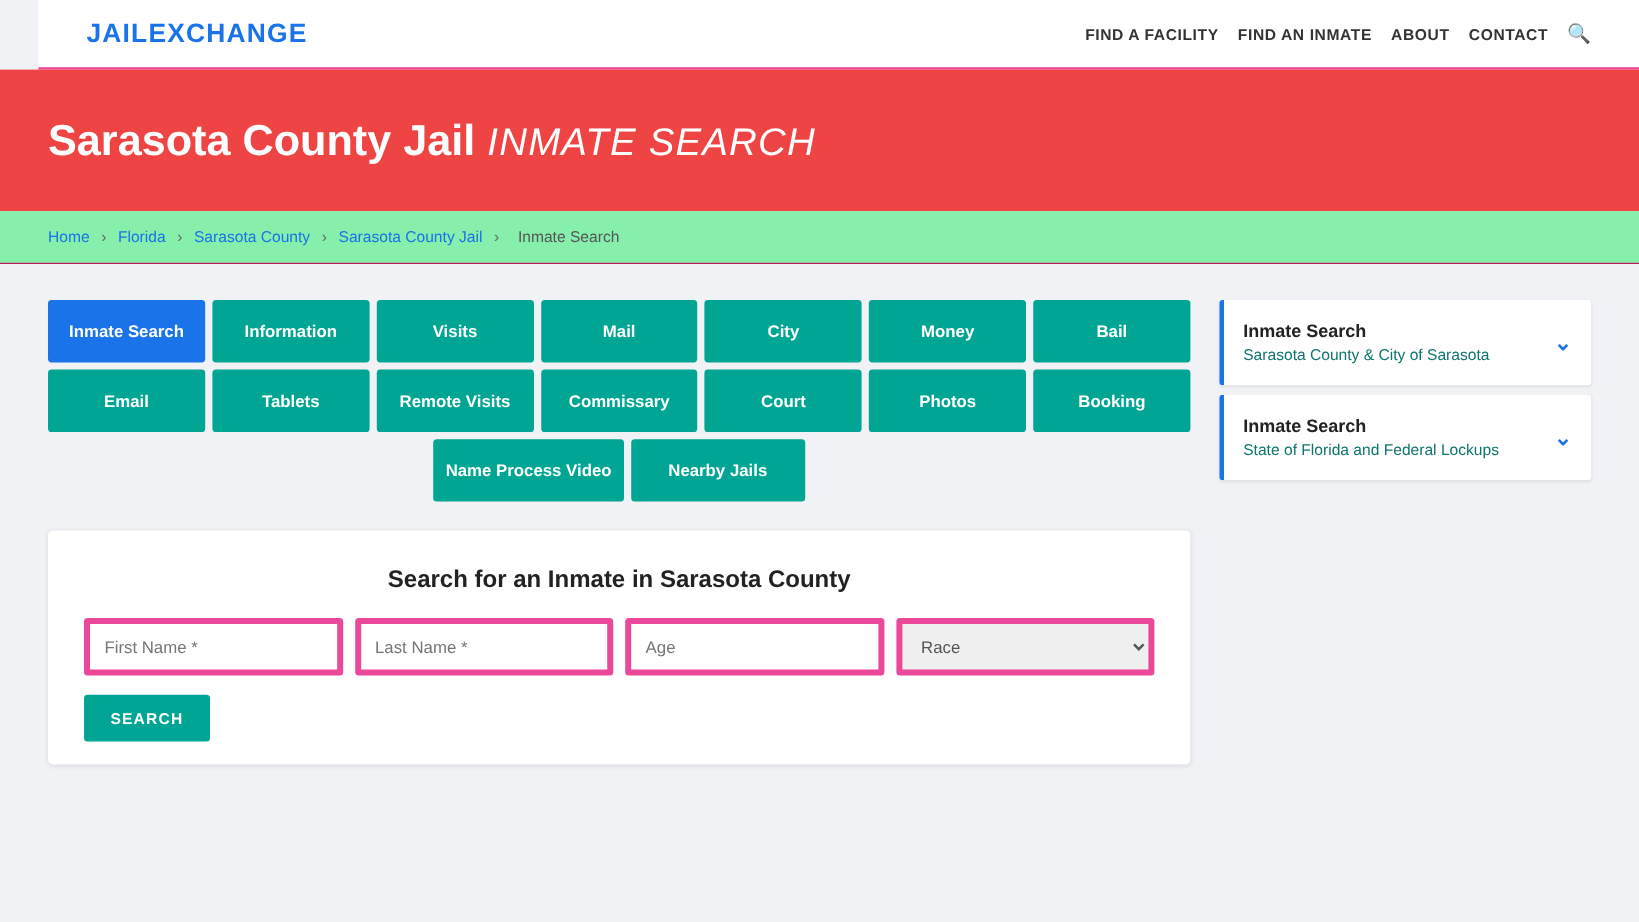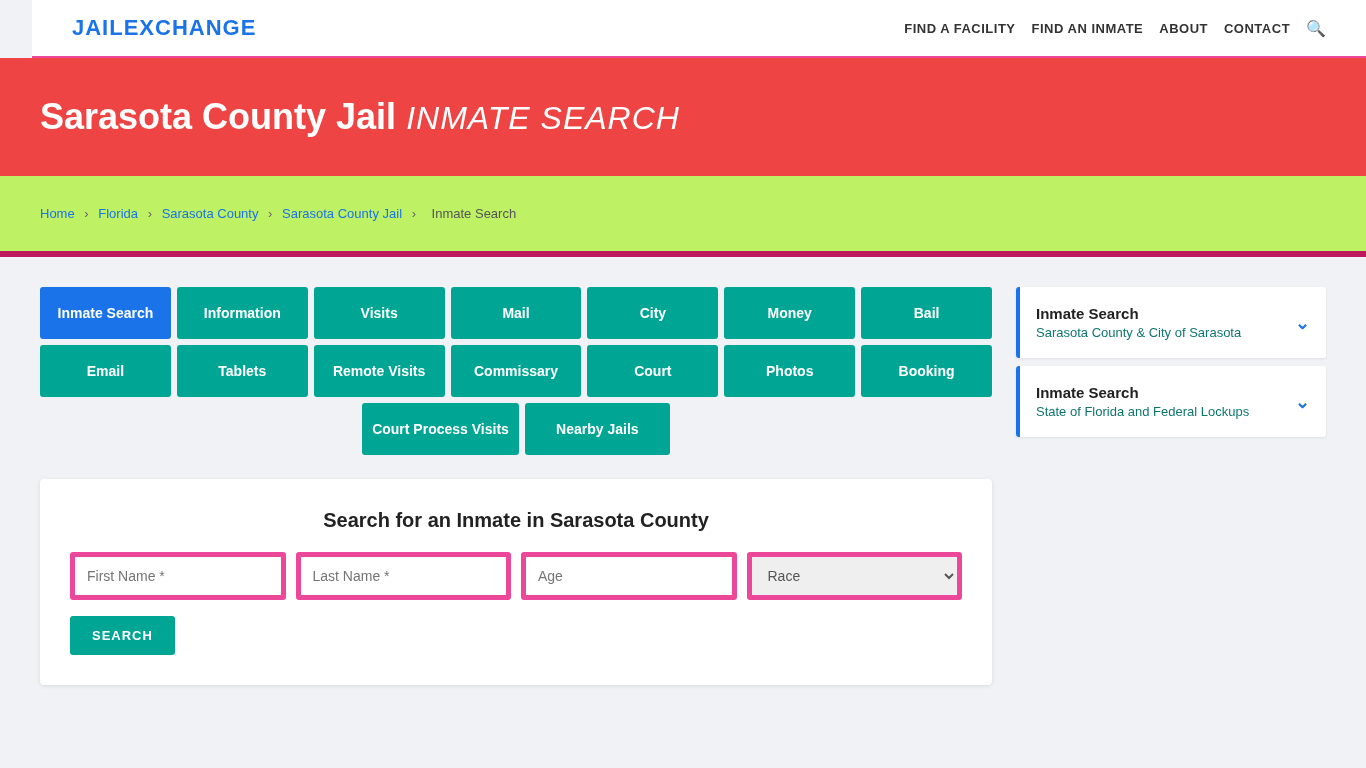--- a/index.html
+++ b/index.html
@@ -57,23 +57,23 @@
     }
     .hero h1 em {
       font-style: italic;
       font-weight: 400;
       font-size: 32px;
       letter-spacing: 1px;
     }
 
     
     .breadcrumb {
-      background: #bef264;
-      padding: 30px 40px;
-      border-bottom: 6px solid #be185d;
+      background: #86efac;
+      padding: 14px 40px;
+      border-bottom: 1px solid #be185d;
       font-size: 13px;
     }
     .breadcrumb a {
       color: #1a73e8;
       text-decoration: none;
     }
     .breadcrumb span {
       color: #666;
       margin: 0 6px;
     }
@@ -125,21 +125,21 @@
     }
     .nav-row.center .nav-btn {
       flex: none;
       min-width: 145px;
     }
 
     
     .search-panel {
       background: #fff;
       border-radius: 4px;
-      padding: 30px 30px 30px 30px;
+      padding: 30px 30px 19px 30px;
       box-shadow: 0 1px 4px rgba(0,0,0,0.1);
     }
     .search-panel h2 {
       font-size: 20px;
       font-weight: 700;
       text-align: center;
       margin-bottom: 20px;
       color: #222;
     }
     .search-fields {
@@ -261,21 +261,21 @@
         <button class="nav-btn">Email</button>
         <button class="nav-btn">Tablets</button>
         <button class="nav-btn">Remote Visits</button>
         <button class="nav-btn">Commissary</button>
         <button class="nav-btn">Court</button>
         <button class="nav-btn">Photos</button>
         <button class="nav-btn">Booking</button>
       </div>
 
       <div class="nav-row center">
-        <button class="nav-btn">Court Process Visits</button>
+        <button class="nav-btn">Name Process Video</button>
         <button class="nav-btn">Nearby Jails</button>
       </div>
     </div>
 
     <div class="search-panel">
       <h2>Search for an Inmate in Sarasota County</h2>
       <div class="search-fields">
         <input type="text" placeholder="First Name *" style="">
         <input type="text" placeholder="Last Name *" style="">
         <input type="text" placeholder="Age" style="">

